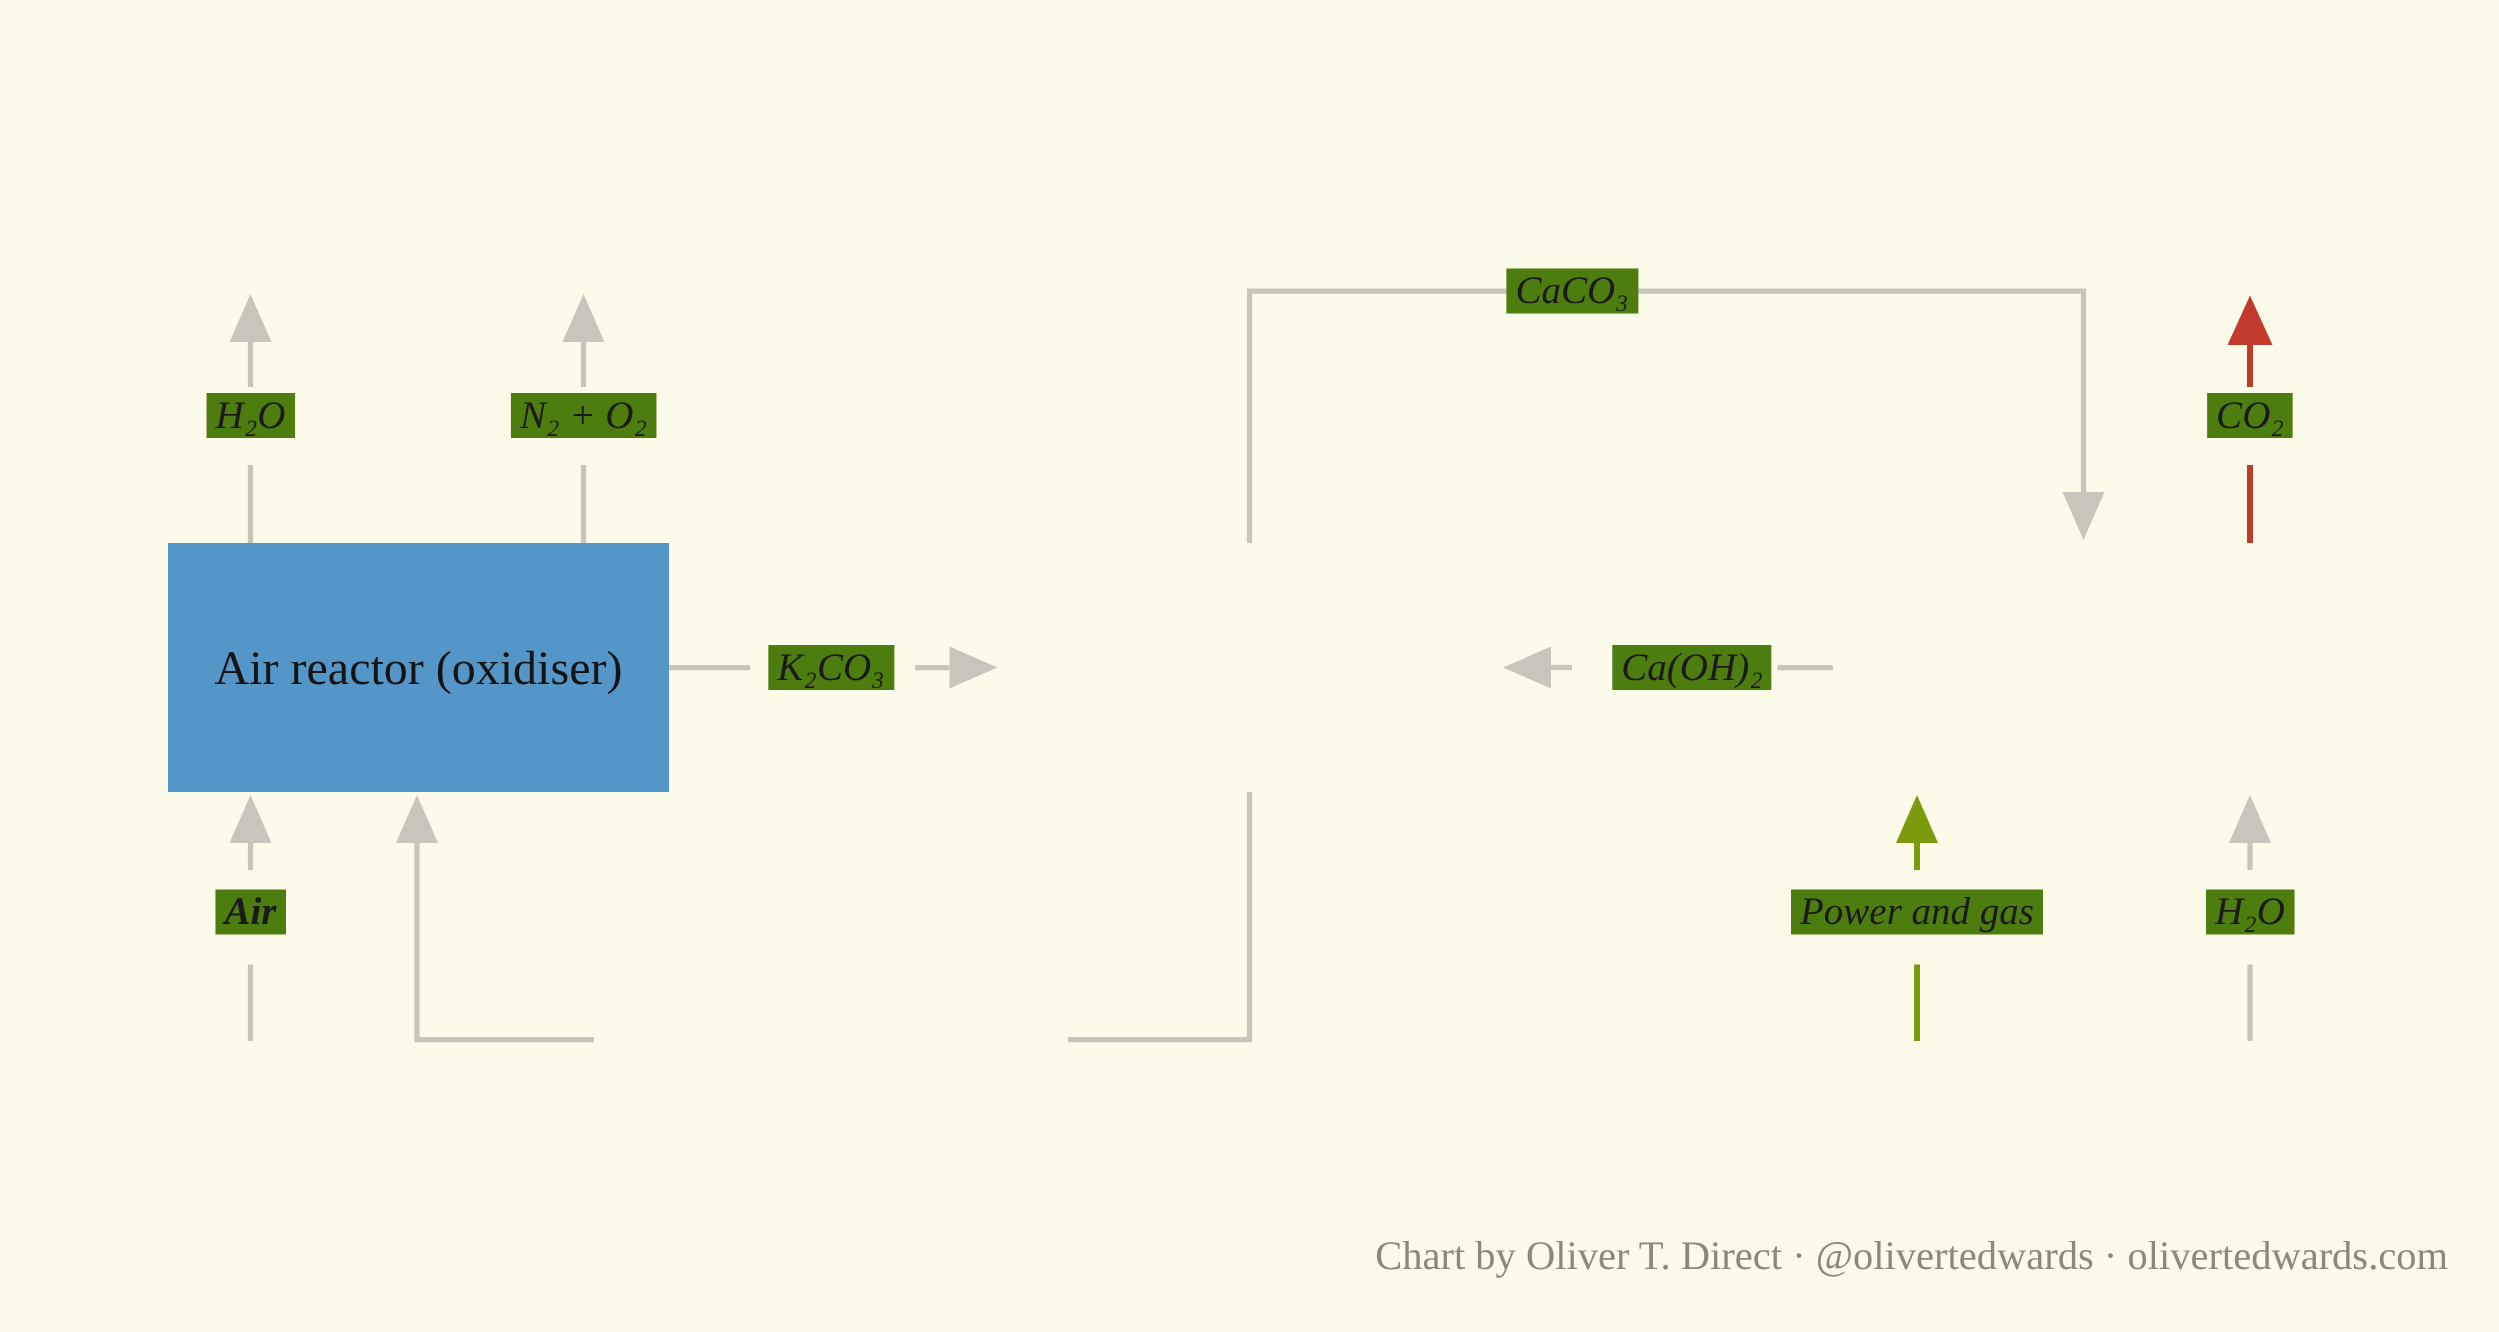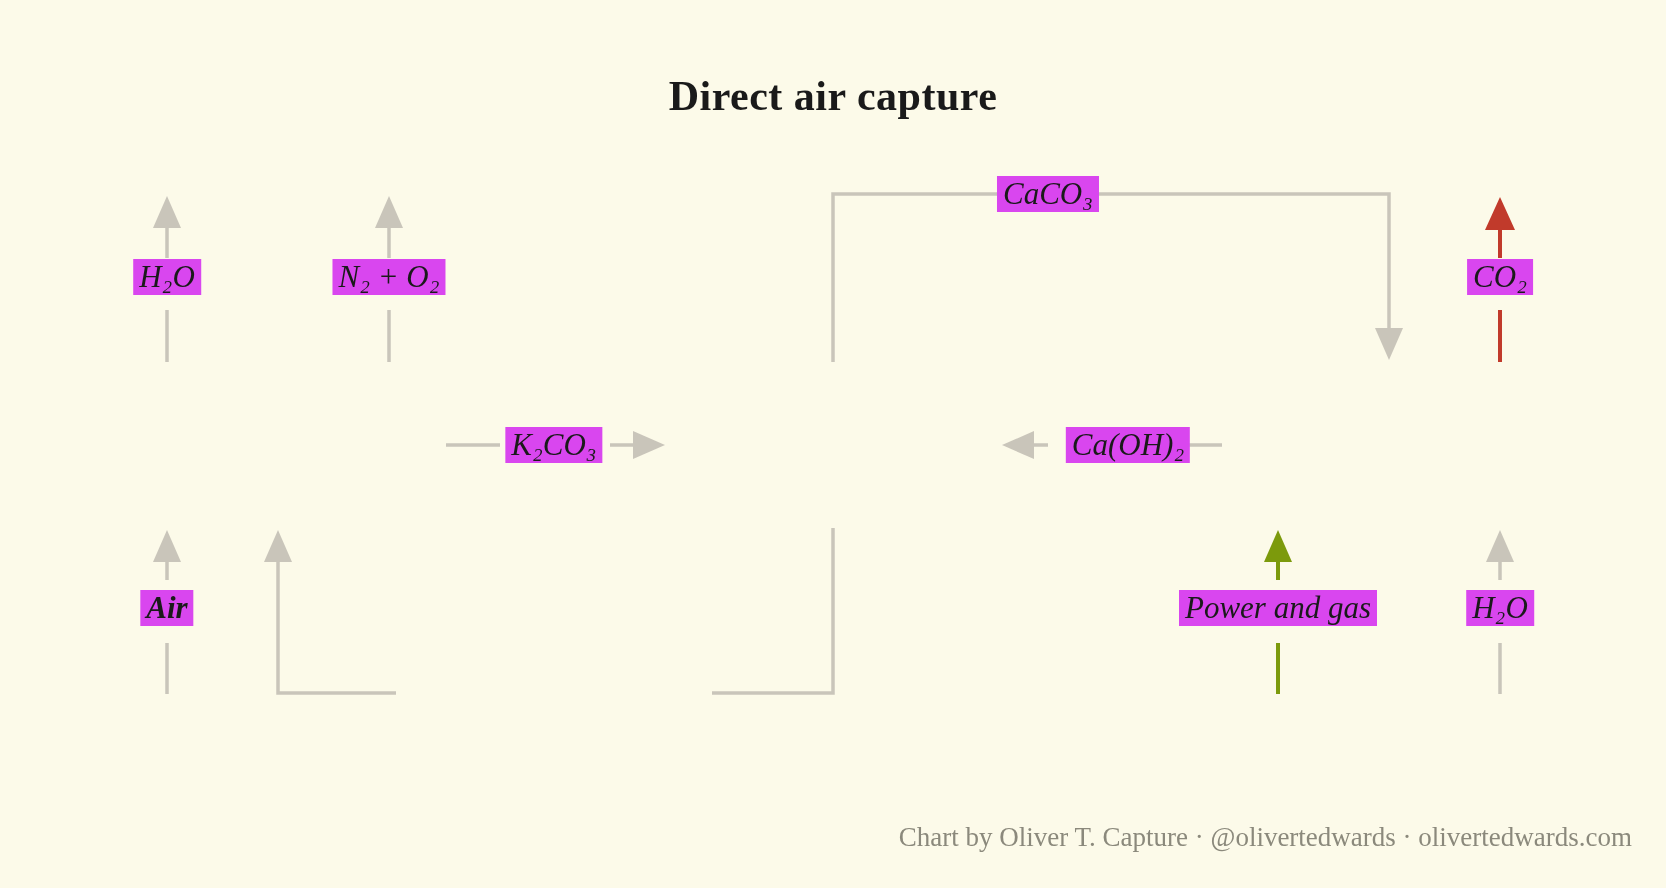--- a/index.html
+++ b/index.html
@@ -39,25 +39,25 @@
     font-size: 32px;
     color: #141414;
     text-align: center;
   }
   #box-air      { left: 112px;  width: 334px; }
   #box-pellet   { left: 667px;  width: 333px; }
   #box-co2sep   { left: 1222px; width: 334px; }
   .flow-label {
     position: absolute;
     transform: translate(-50%, -50%);
-    font-size: 31px;
+    font-size: 26px;
     font-style: italic;
     color: #1A1A1A;
     white-space: nowrap;
-    background: #d946ef;
+    background: #4d7c0f;
     padding: 0 6px;
   }
   #svg-layer {
     position: absolute;
     left: 0; top: 0;
     width: 1666px;
     height: 888px;
   }
   .footer {
     position: absolute;
@@ -66,21 +66,20 @@
     font-size: 27px;
     color: #8B897C;
     white-space: nowrap;
   }
 </style>
 </head>
 <body>
 
 <div id="canvas">
 
-  <div class="title">Direct air capture</div>
 
   <svg id="svg-layer" viewBox="0 0 1666 888" xmlns="http://www.w3.org/2000/svg">
 
     <g stroke="#C9C5BA" fill="#C9C5BA" stroke-width="3.5">
       <polygon points="167,196 153,228 181,228" stroke="none"></polygon>
       <line x1="167" y1="228" x2="167" y2="258"></line>
       <line x1="167" y1="310" x2="167" y2="362"></line>
     </g>
 
     <g stroke="#C9C5BA" fill="#C9C5BA" stroke-width="3.5">
@@ -131,26 +130,29 @@
       <line x1="1500" y1="643" x2="1500" y2="694"></line>
     </g>
 
     <g stroke="#C13A2B" fill="#C13A2B" stroke-width="4">
       <polygon points="1500,197 1485,230 1515,230" stroke="none"></polygon>
       <line x1="1500" y1="230" x2="1500" y2="258"></line>
       <line x1="1500" y1="310" x2="1500" y2="362"></line>
     </g>
   </svg>
 
+  <div class="box" id="box-air">
+    <span class="box-label">Air reactor (oxidiser)</span>
+  </div>
 
   <div class="flow-label" style="left:167px;  top:277px;">H₂O</div>
   <div class="flow-label" style="left:389px;  top:277px;">N₂ + O₂</div>
   <div class="flow-label" style="left:167px;  top:608px;font-weight:bold;">Air</div>
   <div class="flow-label" style="left:554px;  top:445px;">K₂CO₃</div>
   <div class="flow-label" style="left:1048px; top:194px;">CaCO₃</div>
   <div class="flow-label" style="left:1112px; top:445px;margin-left:16px;">Ca(OH)₂</div>
   <div class="flow-label" style="left:1278px; top:608px;">Power and gas</div>
   <div class="flow-label" style="left:1500px; top:608px;">H₂O</div>
   <div class="flow-label" style="left:1500px; top:277px;">CO₂</div>
 
-  <div class="footer">Chart by Oliver T. Capture · @olivertedwards · olivertedwards.com</div>
+  <div class="footer">Chart by Oliver T. Direct · @olivertedwards · olivertedwards.com</div>
 
 </div>
 
 </body></html>

